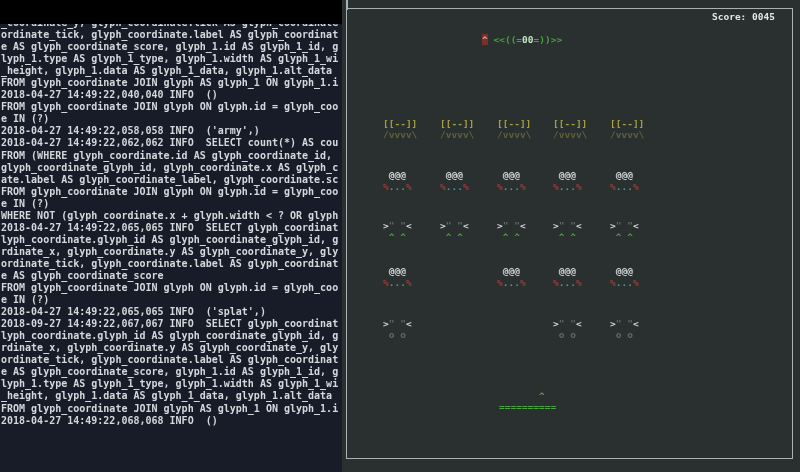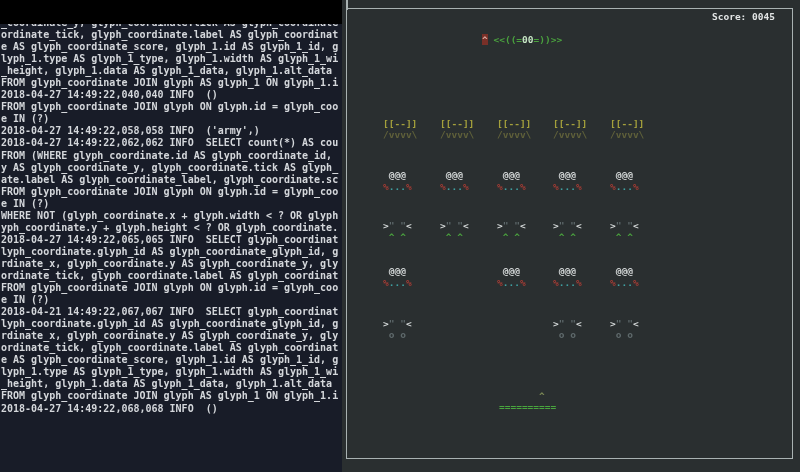--- a/index.html
+++ b/index.html
@@ -42,33 +42,34 @@
         <div class="tline">e AS glyph_coordinate_score, glyph_1.id AS glyph_1_id, g</div>
         <div class="tline">lyph_1.type AS glyph_1_type, glyph_1.width AS glyph_1_wi</div>
         <div class="tline">_height, glyph_1.data AS glyph_1_data, glyph_1.alt_data </div>
         <div class="tline">FROM glyph_coordinate JOIN glyph AS glyph_1 ON glyph_1.i</div>
         <div class="tline">2018-04-27 14:49:22,040,040 INFO  ()</div>
         <div class="tline">FROM glyph_coordinate JOIN glyph ON glyph.id = glyph_coo</div>
         <div class="tline">e IN (?)</div>
         <div class="tline">2018-04-27 14:49:22,058,058 INFO  ('army',)</div>
         <div class="tline">2018-04-27 14:49:22,062,062 INFO  SELECT count(*) AS cou</div>
         <div class="tline">FROM (WHERE glyph_coordinate.id AS glyph_coordinate_id,</div>
-        <div class="tline">y AS glyph_coordinate_y, glyph_coordinate.tick AS glyph_</div>
+        <div class="tline">glyph_coordinate_glyph_id, glyph_coordinate.x AS glyph_c</div>
         <div class="tline">ate.label AS glyph_coordinate_label, glyph_coordinate.sc</div>
         <div class="tline">FROM glyph_coordinate JOIN glyph ON glyph.id = glyph_coo</div>
         <div class="tline">e IN (?)</div>
         <div class="tline">WHERE NOT (glyph_coordinate.x + glyph.width &lt; ? OR glyph</div>
-        <div class="tline">yph_coordinate.y + glyph.height &lt; ? OR glyph_coordinate.</div>
         <div class="tline">2018-04-27 14:49:22,065,065 INFO  SELECT glyph_coordinat</div>
         <div class="tline">lyph_coordinate.glyph_id AS glyph_coordinate_glyph_id, g</div>
         <div class="tline">rdinate_x, glyph_coordinate.y AS glyph_coordinate_y, gly</div>
         <div class="tline">ordinate_tick, glyph_coordinate.label AS glyph_coordinat</div>
+        <div class="tline">e AS glyph_coordinate_score</div>
         <div class="tline">FROM glyph_coordinate JOIN glyph ON glyph.id = glyph_coo</div>
         <div class="tline">e IN (?)</div>
-        <div class="tline">2018-04-21 14:49:22,067,067 INFO  SELECT glyph_coordinat</div>
+        <div class="tline">2018-04-27 14:49:22,065,065 INFO  ('splat',)</div>
+        <div class="tline">2018-09-27 14:49:22,067,067 INFO  SELECT glyph_coordinat</div>
         <div class="tline">lyph_coordinate.glyph_id AS glyph_coordinate_glyph_id, g</div>
         <div class="tline">rdinate_x, glyph_coordinate.y AS glyph_coordinate_y, gly</div>
         <div class="tline">ordinate_tick, glyph_coordinate.label AS glyph_coordinat</div>
         <div class="tline">e AS glyph_coordinate_score, glyph_1.id AS glyph_1_id, g</div>
         <div class="tline">lyph_1.type AS glyph_1_type, glyph_1.width AS glyph_1_wi</div>
         <div class="tline">_height, glyph_1.data AS glyph_1_data, glyph_1.alt_data </div>
         <div class="tline">FROM glyph_coordinate JOIN glyph AS glyph_1 ON glyph_1.i</div>
         <div class="tline">2018-04-27 14:49:22,068,068 INFO  ()</div>
       </div>
   </div>

